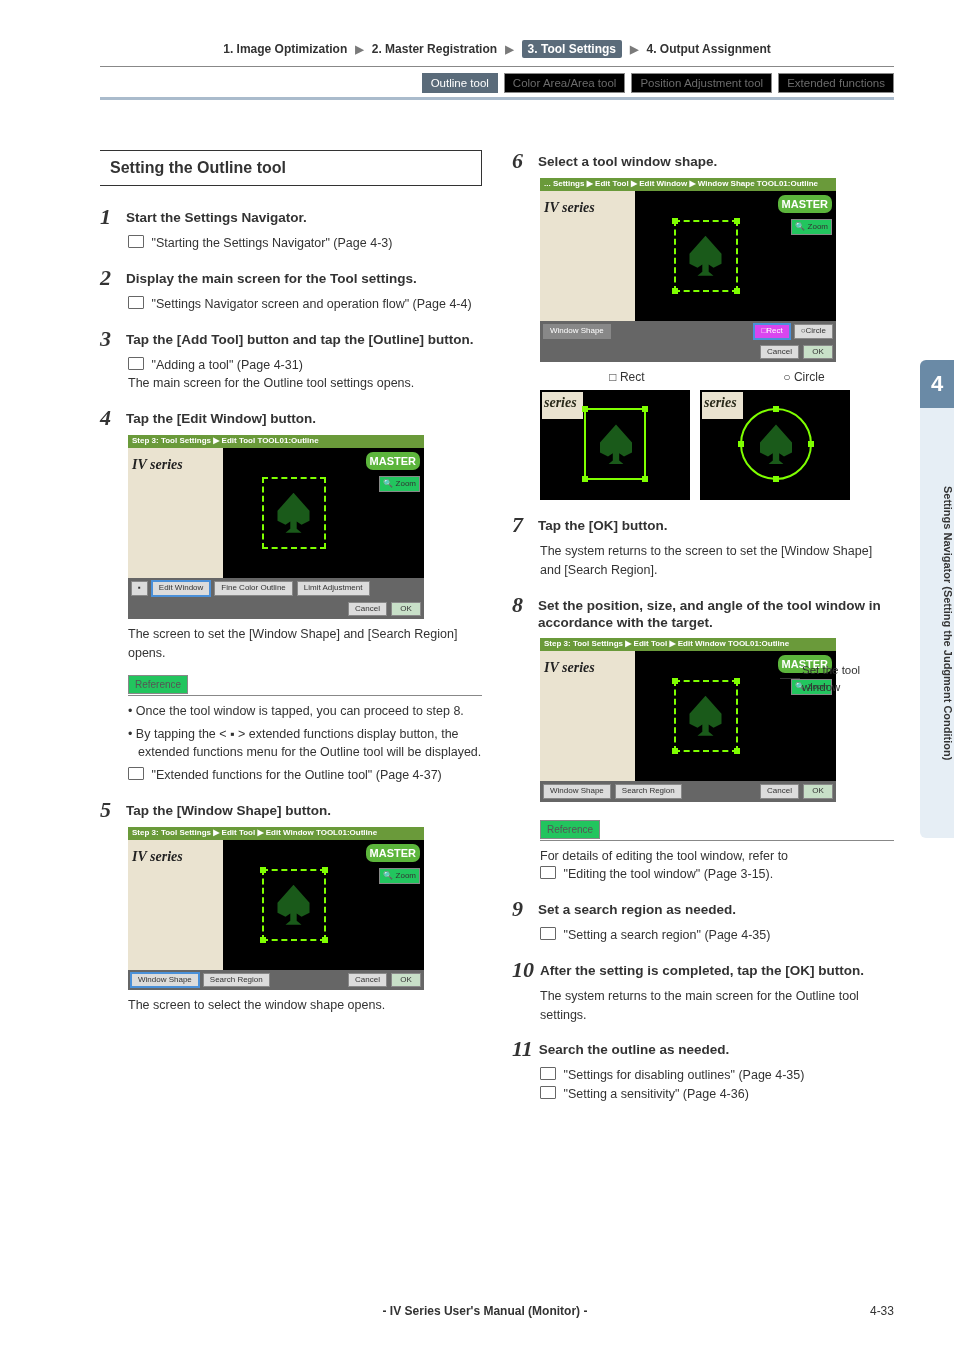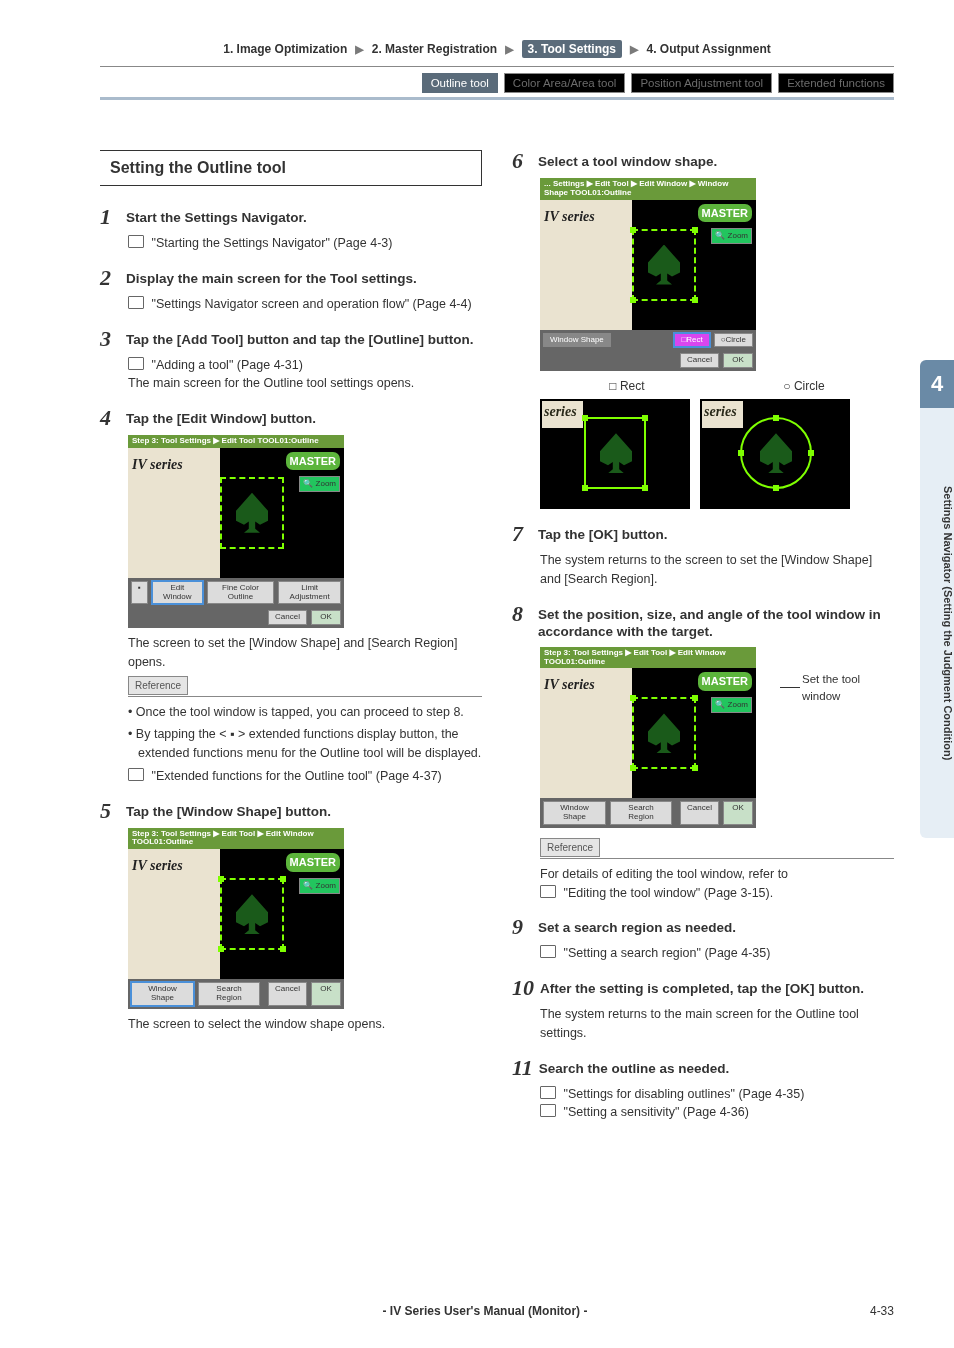--- a/index.html
+++ b/index.html
@@ -106,36 +106,36 @@
     vertical-align: -1px;
     background: linear-gradient(#fff,#fff);
     position: relative;
   }
   .reference-box {
     display: inline-block;
     border: 1px solid #888;
     padding: 1px 6px;
     font-size: 10px;
     color: #555;
-    margin: 4px 0 2px 0;
-    position: relative;
-    background: #e5e5e5;
+    margin: 12px 0 2px 0;
+    position: relative;
+    background: #22c55e;
   }
   .ref-hr {
     border: none;
     border-top: 1px solid #888;
     margin: -1px 0 6px 0;
   }
   .bullet { padding-left: 10px; text-indent: -10px; margin-bottom: 4px; }
 
   .screenshot {
     margin: 4px 0 6px 0;
   }
   .screenshot-inner {
-    width: 216px;
+    width: 296px;
   }
   .ss-topbar {
     background: #6a9a3a;
     color: #fff;
     font-size: 8px;
     font-weight: bold;
     padding: 2px 4px;
     line-height: 1.1;
   }
   .ss-stage {

